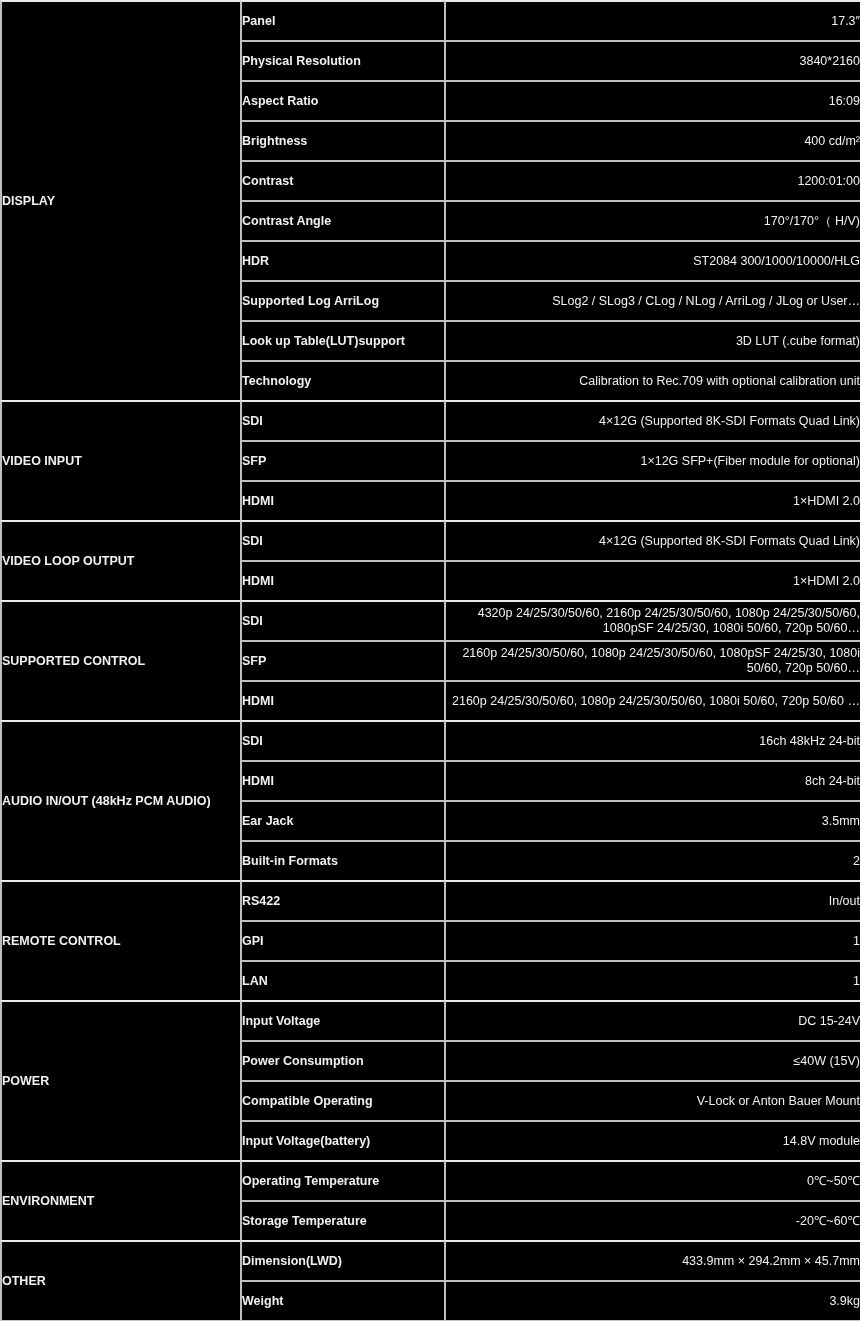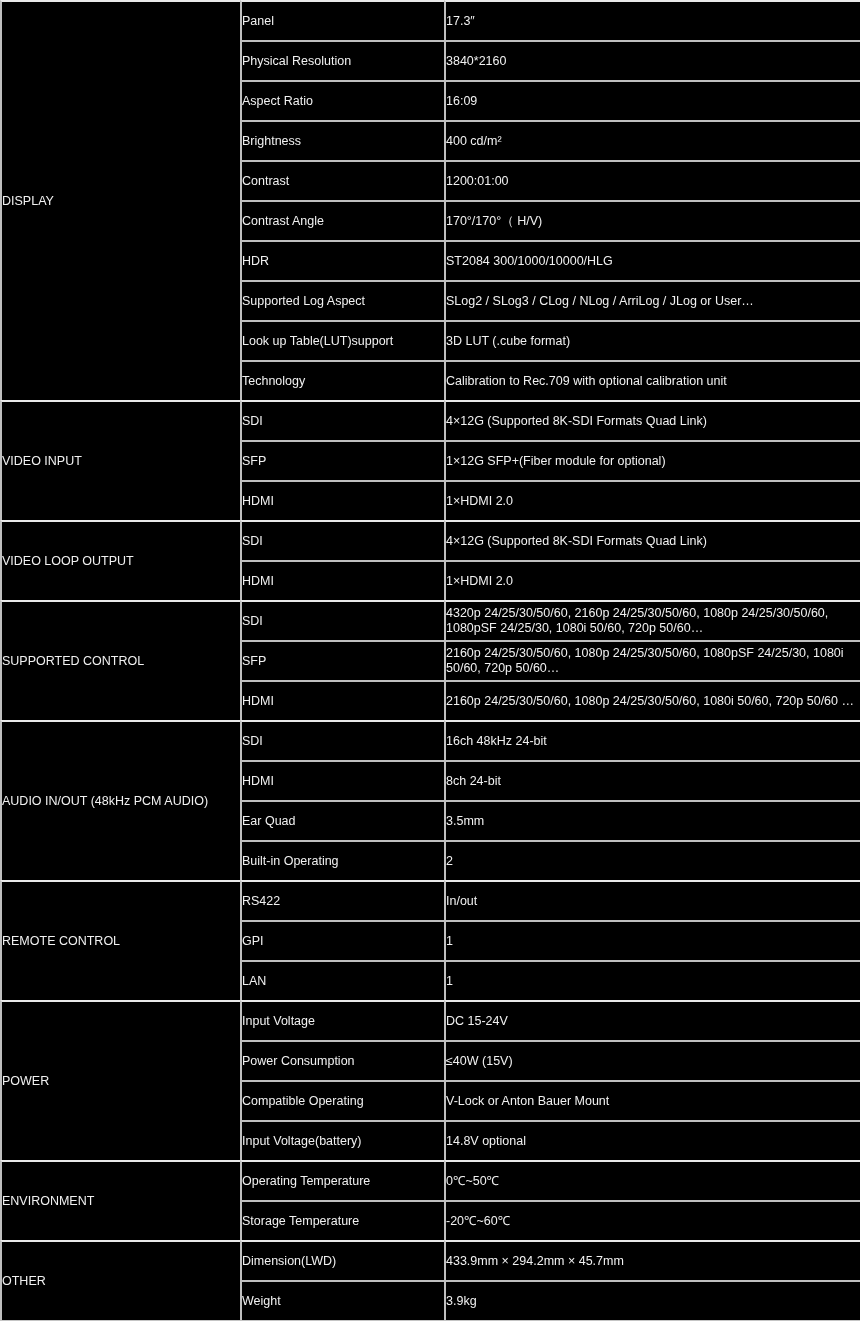--- a/index.html
+++ b/index.html
@@ -35,28 +35,31 @@
     line-height: 15px;
     overflow: hidden;
     padding: 0;
   }
   tr.section-start td {
     border-top-color: #e9e9e9;
   }
   td.category-cell {
     padding-left: 16px;
     padding-right: 6px;
+    font-weight: bold;
   }
   td.label-cell {
     padding-left: 13px;
     padding-right: 6px;
+    font-weight: bold;
   }
   td.value-cell {
     padding-left: 14px;
     padding-right: 2px;
+    text-align: right;
   }
 </style>
 </head>
 <body>
 
 <div class="spec-wrap">
   <table class="spec-table">
     <colgroup>
       <col style="width:240px">
       <col style="width:204px">
@@ -86,21 +89,21 @@
         </tr>
         <tr>
           <td class="label-cell">Contrast Angle</td>
           <td class="value-cell">170°/170°（ H/V)</td>
         </tr>
         <tr>
           <td class="label-cell">HDR</td>
           <td class="value-cell">ST2084 300/1000/10000/HLG</td>
         </tr>
         <tr>
-          <td class="label-cell">Supported Log Aspect</td>
+          <td class="label-cell">Supported Log ArriLog</td>
           <td class="value-cell">SLog2 / SLog3 / CLog / NLog / ArriLog / JLog or User…</td>
         </tr>
         <tr>
           <td class="label-cell">Look up Table(LUT)support</td>
           <td class="value-cell">3D LUT (.cube format)</td>
         </tr>
         <tr>
           <td class="label-cell">Technology</td>
           <td class="value-cell">Calibration to Rec.709 with optional calibration unit</td>
         </tr>
@@ -142,25 +145,25 @@
         <tr class="section-start">
           <td class="category-cell" rowspan="4">AUDIO IN/OUT (48kHz PCM AUDIO)</td>
           <td class="label-cell">SDI</td>
           <td class="value-cell">16ch 48kHz 24-bit</td>
         </tr>
         <tr>
           <td class="label-cell">HDMI</td>
           <td class="value-cell">8ch 24-bit</td>
         </tr>
         <tr>
-          <td class="label-cell">Ear Quad</td>
+          <td class="label-cell">Ear Jack</td>
           <td class="value-cell">3.5mm</td>
         </tr>
         <tr>
-          <td class="label-cell">Built-in Operating</td>
+          <td class="label-cell">Built-in Formats</td>
           <td class="value-cell">2</td>
         </tr>
         <tr class="section-start">
           <td class="category-cell" rowspan="3">REMOTE CONTROL</td>
           <td class="label-cell">RS422</td>
           <td class="value-cell">In/out</td>
         </tr>
         <tr>
           <td class="label-cell">GPI</td>
           <td class="value-cell">1</td>
@@ -177,21 +180,21 @@
         <tr>
           <td class="label-cell">Power Consumption</td>
           <td class="value-cell">≤40W (15V)</td>
         </tr>
         <tr>
           <td class="label-cell">Compatible Operating</td>
           <td class="value-cell">V-Lock or Anton Bauer Mount</td>
         </tr>
         <tr>
           <td class="label-cell">Input Voltage(battery)</td>
-          <td class="value-cell">14.8V optional</td>
+          <td class="value-cell">14.8V module</td>
         </tr>
         <tr class="section-start">
           <td class="category-cell" rowspan="2">ENVIRONMENT</td>
           <td class="label-cell">Operating Temperature</td>
           <td class="value-cell">0℃~50℃</td>
         </tr>
         <tr>
           <td class="label-cell">Storage Temperature</td>
           <td class="value-cell">-20℃~60℃</td>
         </tr>

